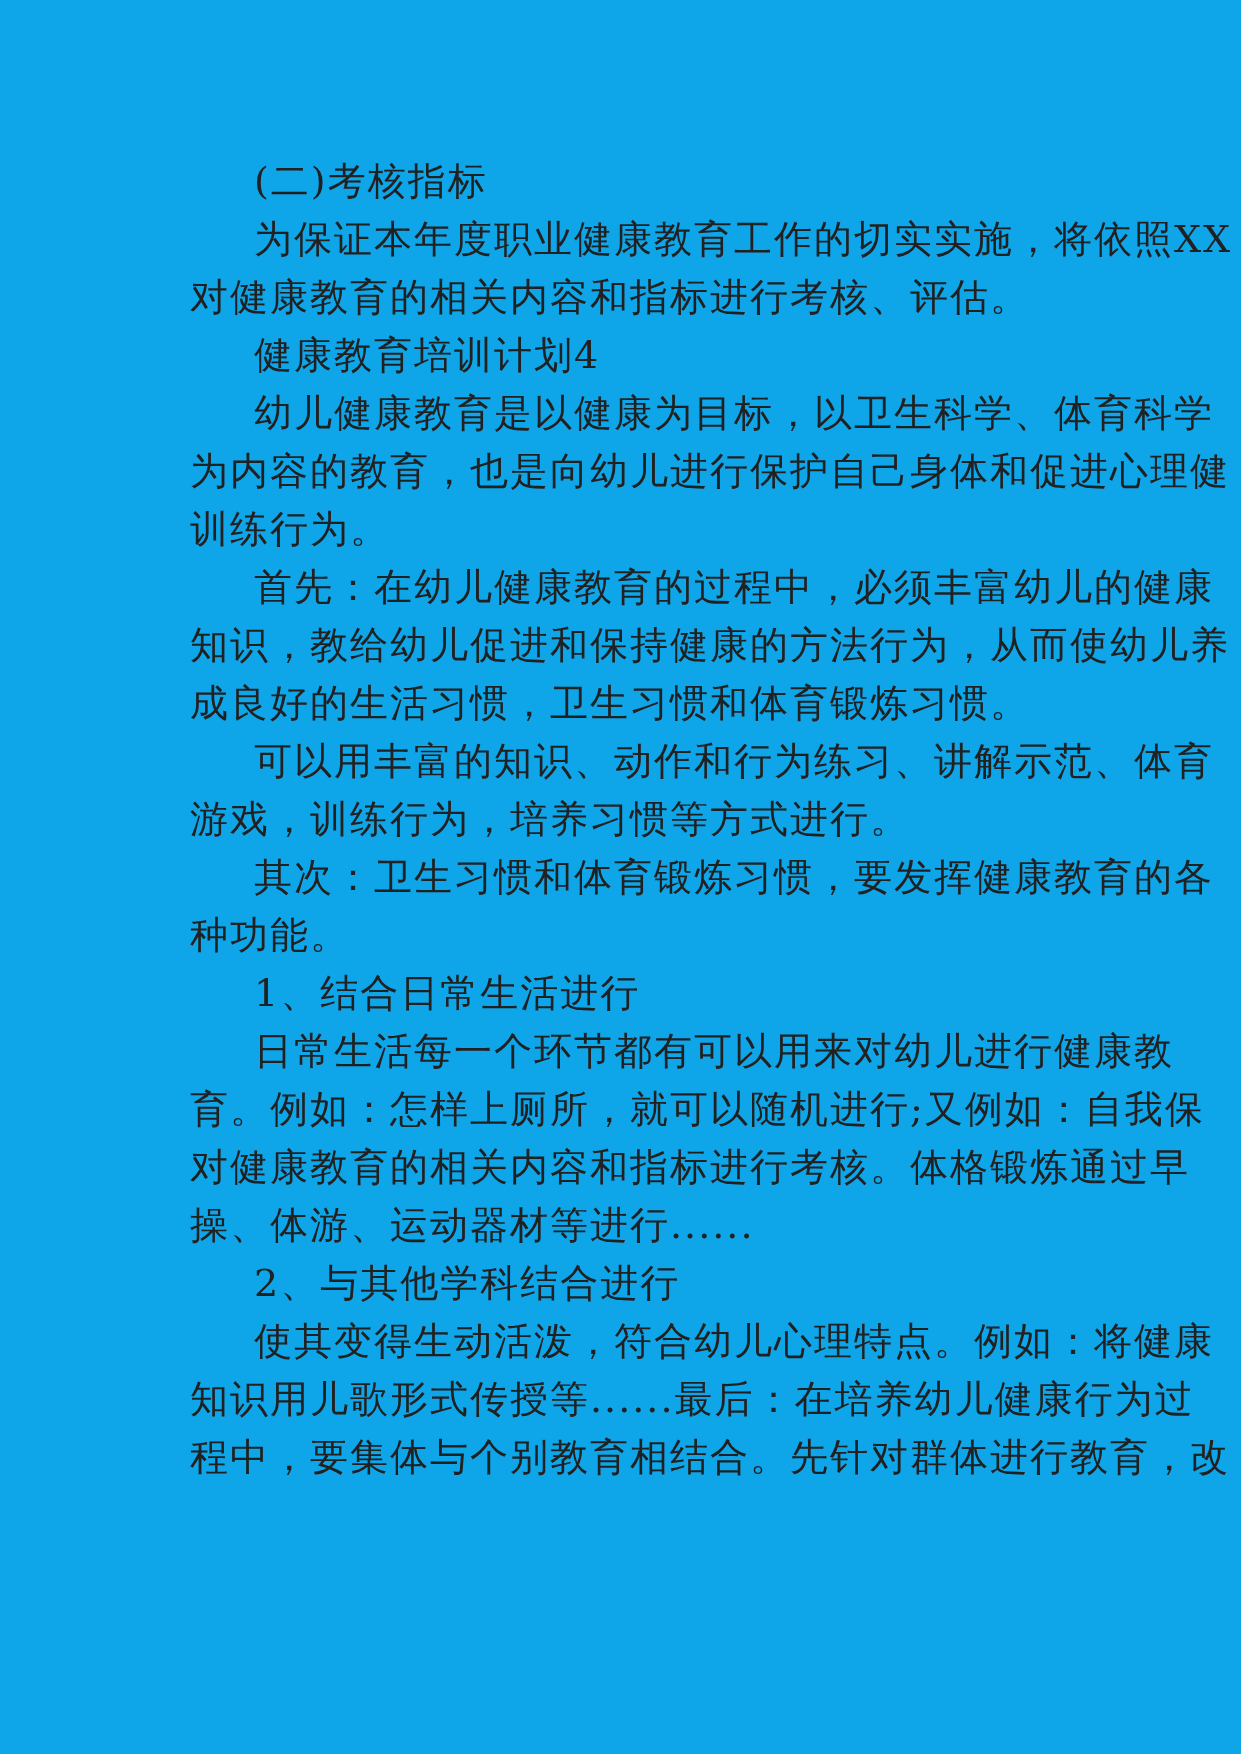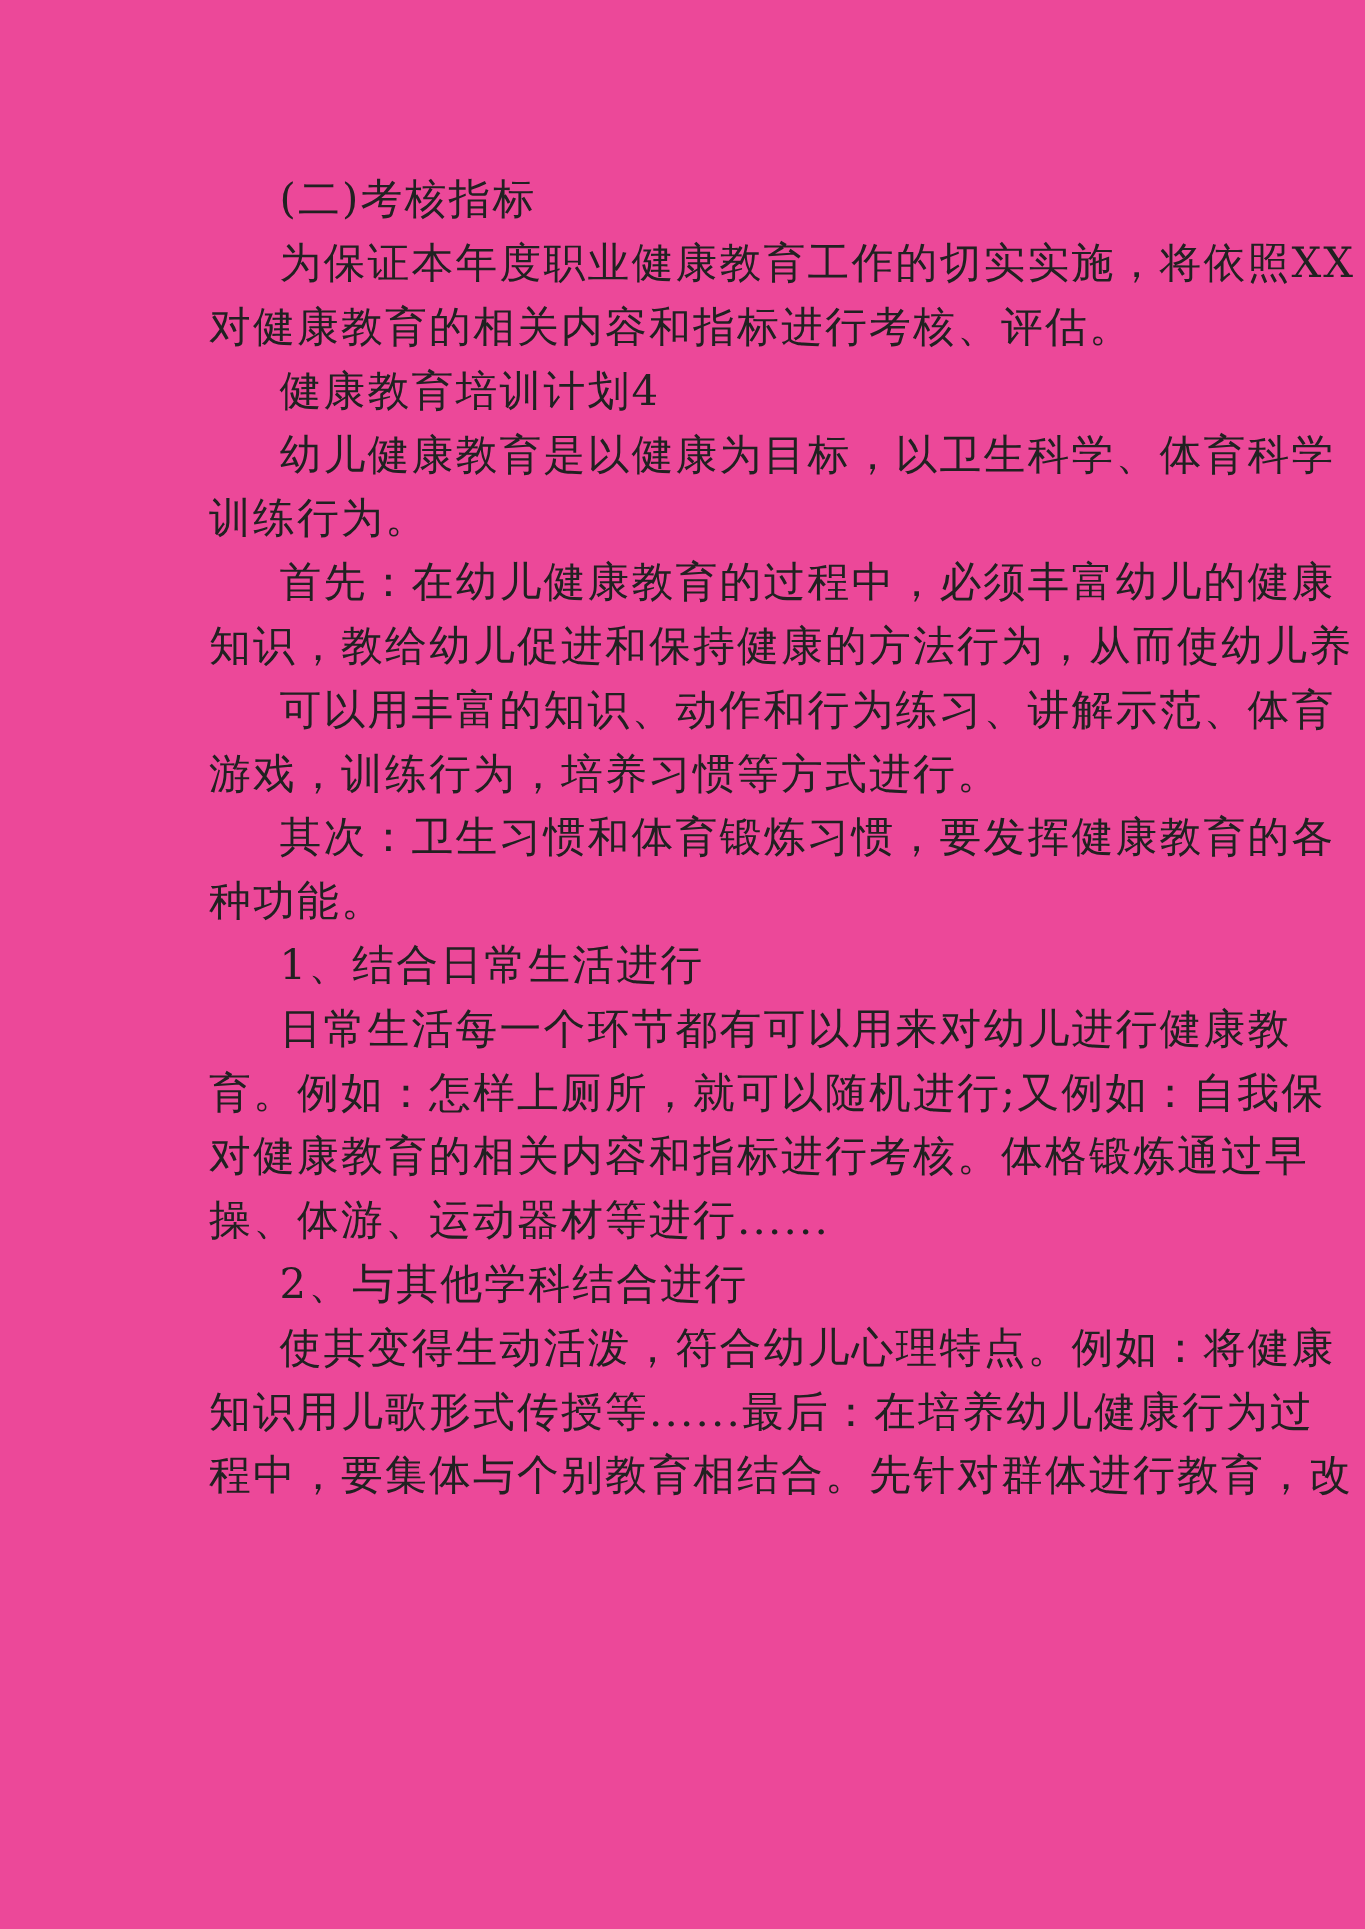--- a/index.html
+++ b/index.html
@@ -5,21 +5,21 @@
 <style>
   html, body {
     margin: 0;
     padding: 0;
     background: #ffffff;
   }
   .page {
     position: relative;
     width: 1241px;
     height: 1754px;
-    background: #ec4899;
+    background: #0ea5e9;
     overflow: hidden;
     font-family: "DejaVu Serif", "Liberation Serif", serif;
   }
   .doc-body {
     position: absolute;
     top: 152px;
     left: 190px;
     width: 1000px;
   }
   .line {
@@ -38,23 +38,25 @@
 </head>
 <body>
 
 <div class="page">
   <div class="doc-body">
       <div class="line indent">(二)考核指标</div>
       <div class="line indent">为保证本年度职业健康教育工作的切实实施，将依照XX</div>
       <div class="line">对健康教育的相关内容和指标进行考核、评估。</div>
       <div class="line indent">健康教育培训计划4</div>
       <div class="line indent">幼儿健康教育是以健康为目标，以卫生科学、体育科学</div>
+      <div class="line">为内容的教育，也是向幼儿进行保护自己身体和促进心理健</div>
       <div class="line">训练行为。</div>
       <div class="line indent">首先：在幼儿健康教育的过程中，必须丰富幼儿的健康</div>
       <div class="line">知识，教给幼儿促进和保持健康的方法行为，从而使幼儿养</div>
+      <div class="line">成良好的生活习惯，卫生习惯和体育锻炼习惯。</div>
       <div class="line indent">可以用丰富的知识、动作和行为练习、讲解示范、体育</div>
       <div class="line">游戏，训练行为，培养习惯等方式进行。</div>
       <div class="line indent">其次：卫生习惯和体育锻炼习惯，要发挥健康教育的各</div>
       <div class="line">种功能。</div>
       <div class="line indent">1、结合日常生活进行</div>
       <div class="line indent">日常生活每一个环节都有可以用来对幼儿进行健康教</div>
       <div class="line">育。例如：怎样上厕所，就可以随机进行;又例如：自我保</div>
       <div class="line">对健康教育的相关内容和指标进行考核。体格锻炼通过早</div>
       <div class="line">操、体游、运动器材等进行......</div>
       <div class="line indent">2、与其他学科结合进行</div>

